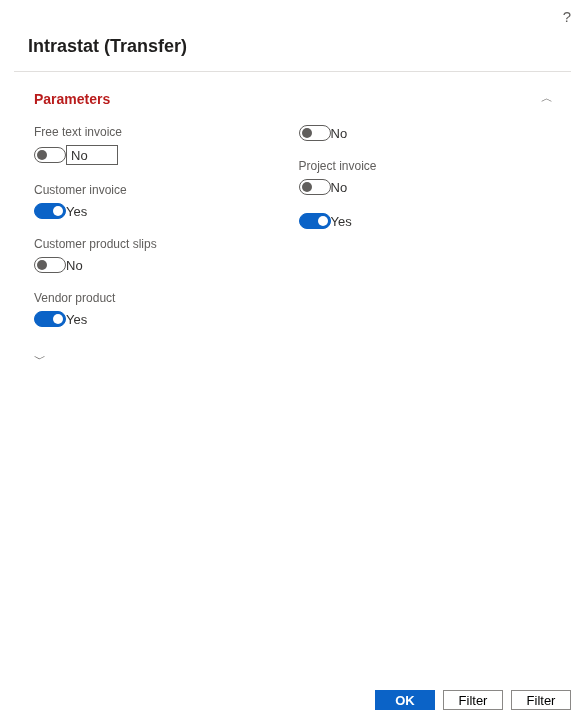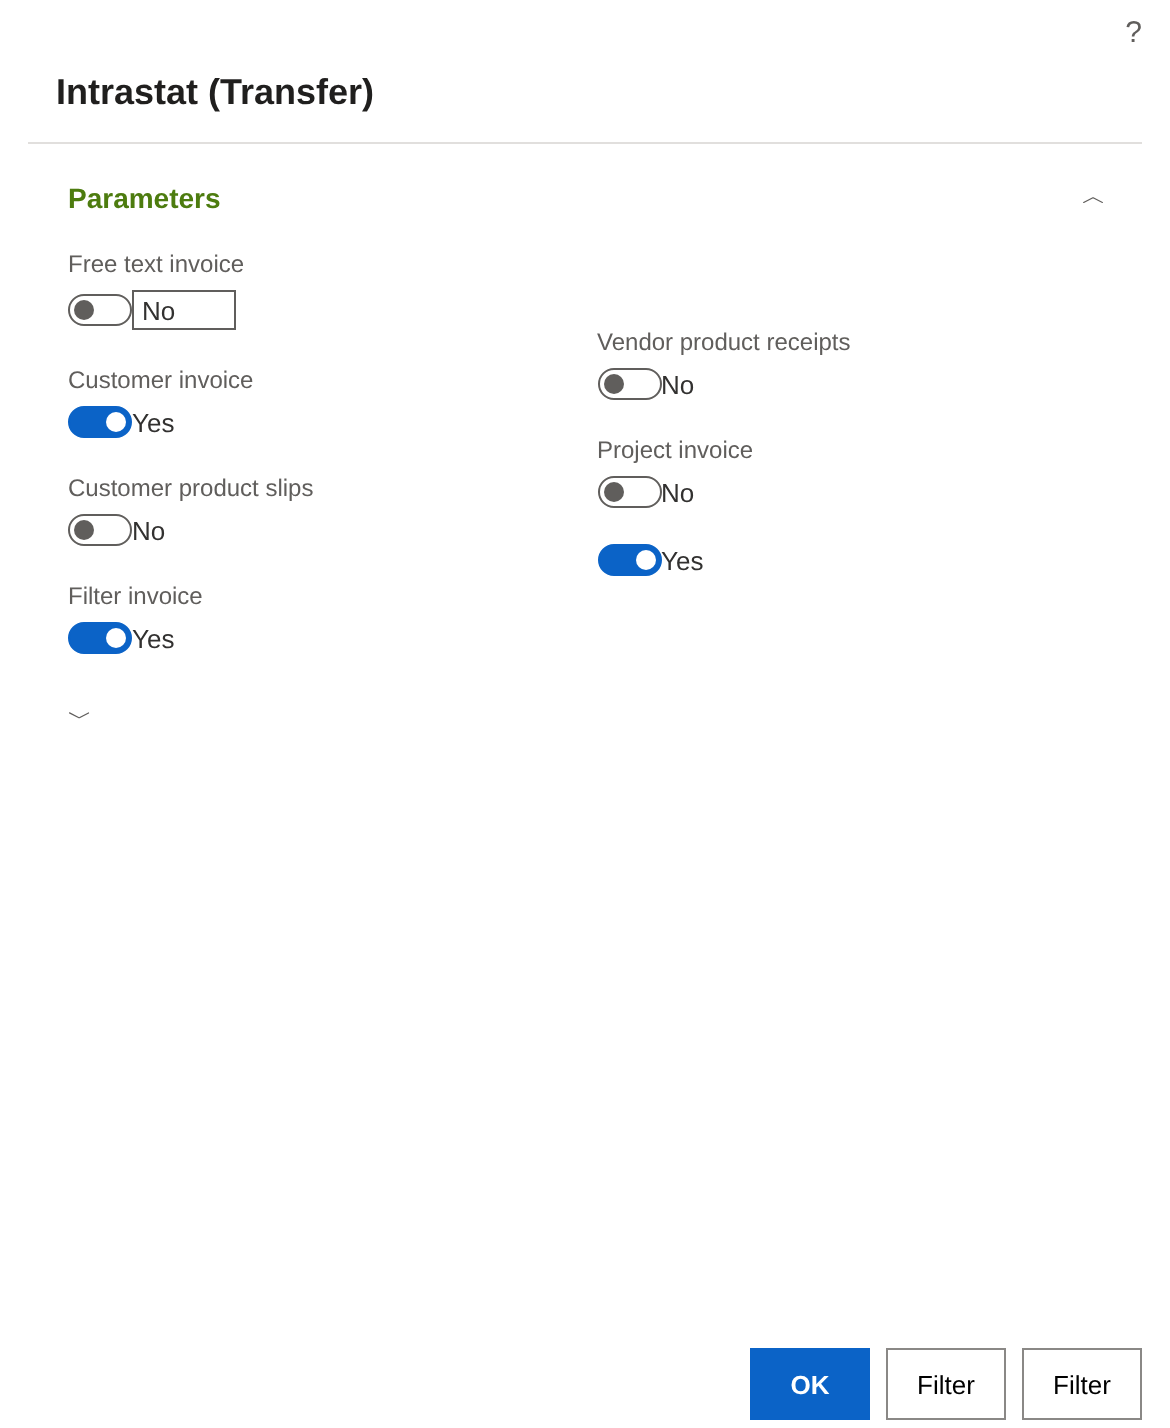--- a/index.html
+++ b/index.html
@@ -42,31 +42,30 @@
     .section-header {
       display: flex;
       justify-content: space-between;
       align-items: center;
       padding: 8px 4px 8px 6px;
       cursor: pointer;
     }
     .section-title {
       font-size: 14px;
       font-weight: 600;
-      color: #4d7c0f;
+      color: #b91c1c;
     }
     .chevron {
       color: #605e5c;
       font-size: 12px;
     }
     .section-body {
       display: flex;
       gap: 12px;
       padding: 10px 6px 16px 6px;
-      align-items: center;
     }
     .column {
       flex: 1;
       display: flex;
       flex-direction: column;
       gap: 18px;
     }
     .field-label {
       font-size: 12px;
       color: #605e5c;
@@ -126,21 +125,21 @@
     .footer {
       position: absolute;
       bottom: 0;
       right: 0;
       display: flex;
       gap: 8px;
       padding: 6px 14px 4px 0;
     }
     .btn {
       min-width: 60px;
-      height: 36px;
+      height: 20px;
       border: 1px solid #8a8886;
       background: #fff;
       font-size: 13px;
       font-family: inherit;
       cursor: pointer;
       padding: 0 10px;
     }
     .btn-primary {
       background: #0b63c7;
       border-color: #0b63c7;
@@ -190,35 +189,34 @@
         <span class="field-label">Customer product slips</span>
         <div class="toggle-row">
           <div class="toggle toggle-off">
               <div class="toggle-knob"></div>
             </div>
           <span class="toggle-value">No</span>
         </div>
       </div>
 
       <div class="field">
-        <span class="field-label">Filter invoice</span>
+        <span class="field-label">Vendor product</span>
         <div class="toggle-row">
           <div class="toggle toggle-on">
               <div class="toggle-knob"></div>
             </div>
           <span class="toggle-value">Yes</span>
         </div>
       </div>
 
     </div>
 
     <div class="column">
 
       <div class="field">
-        <span class="field-label">Vendor product receipts</span>
         <div class="toggle-row">
           <div class="toggle toggle-off">
               <div class="toggle-knob"></div>
             </div>
           <span class="toggle-value">No</span>
         </div>
       </div>
 
       <div class="field">
         <span class="field-label">Project invoice</span>

